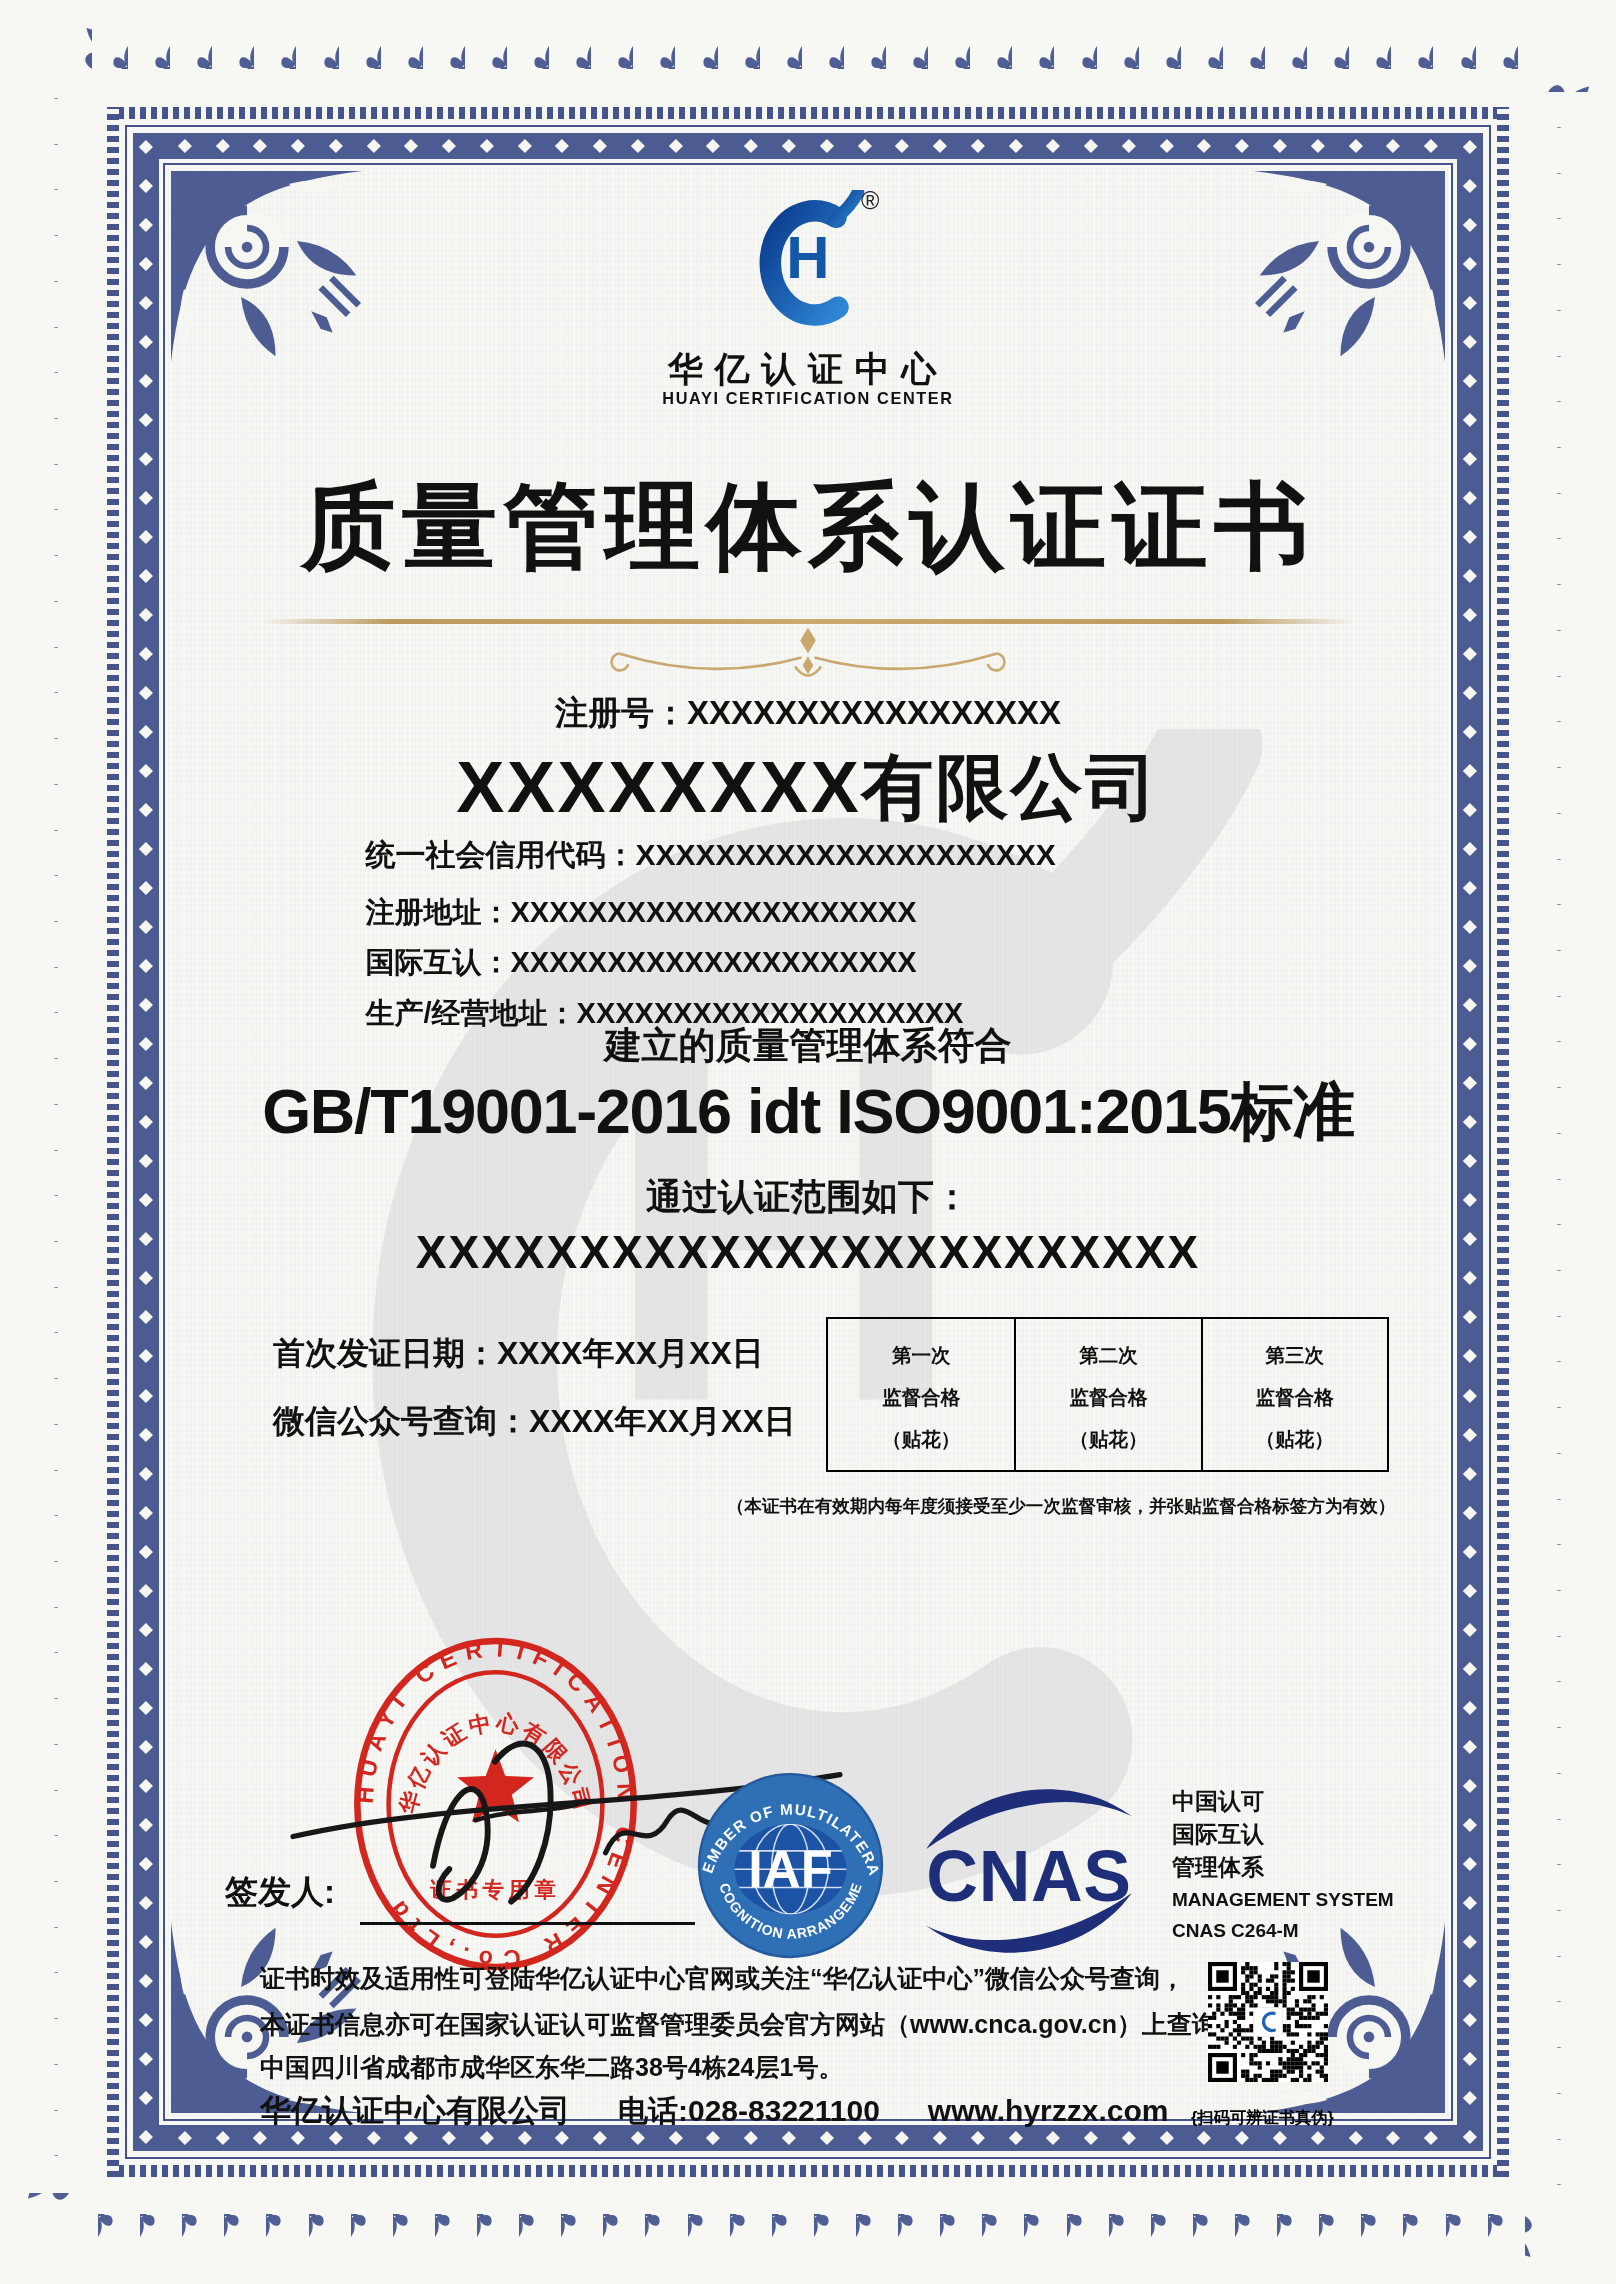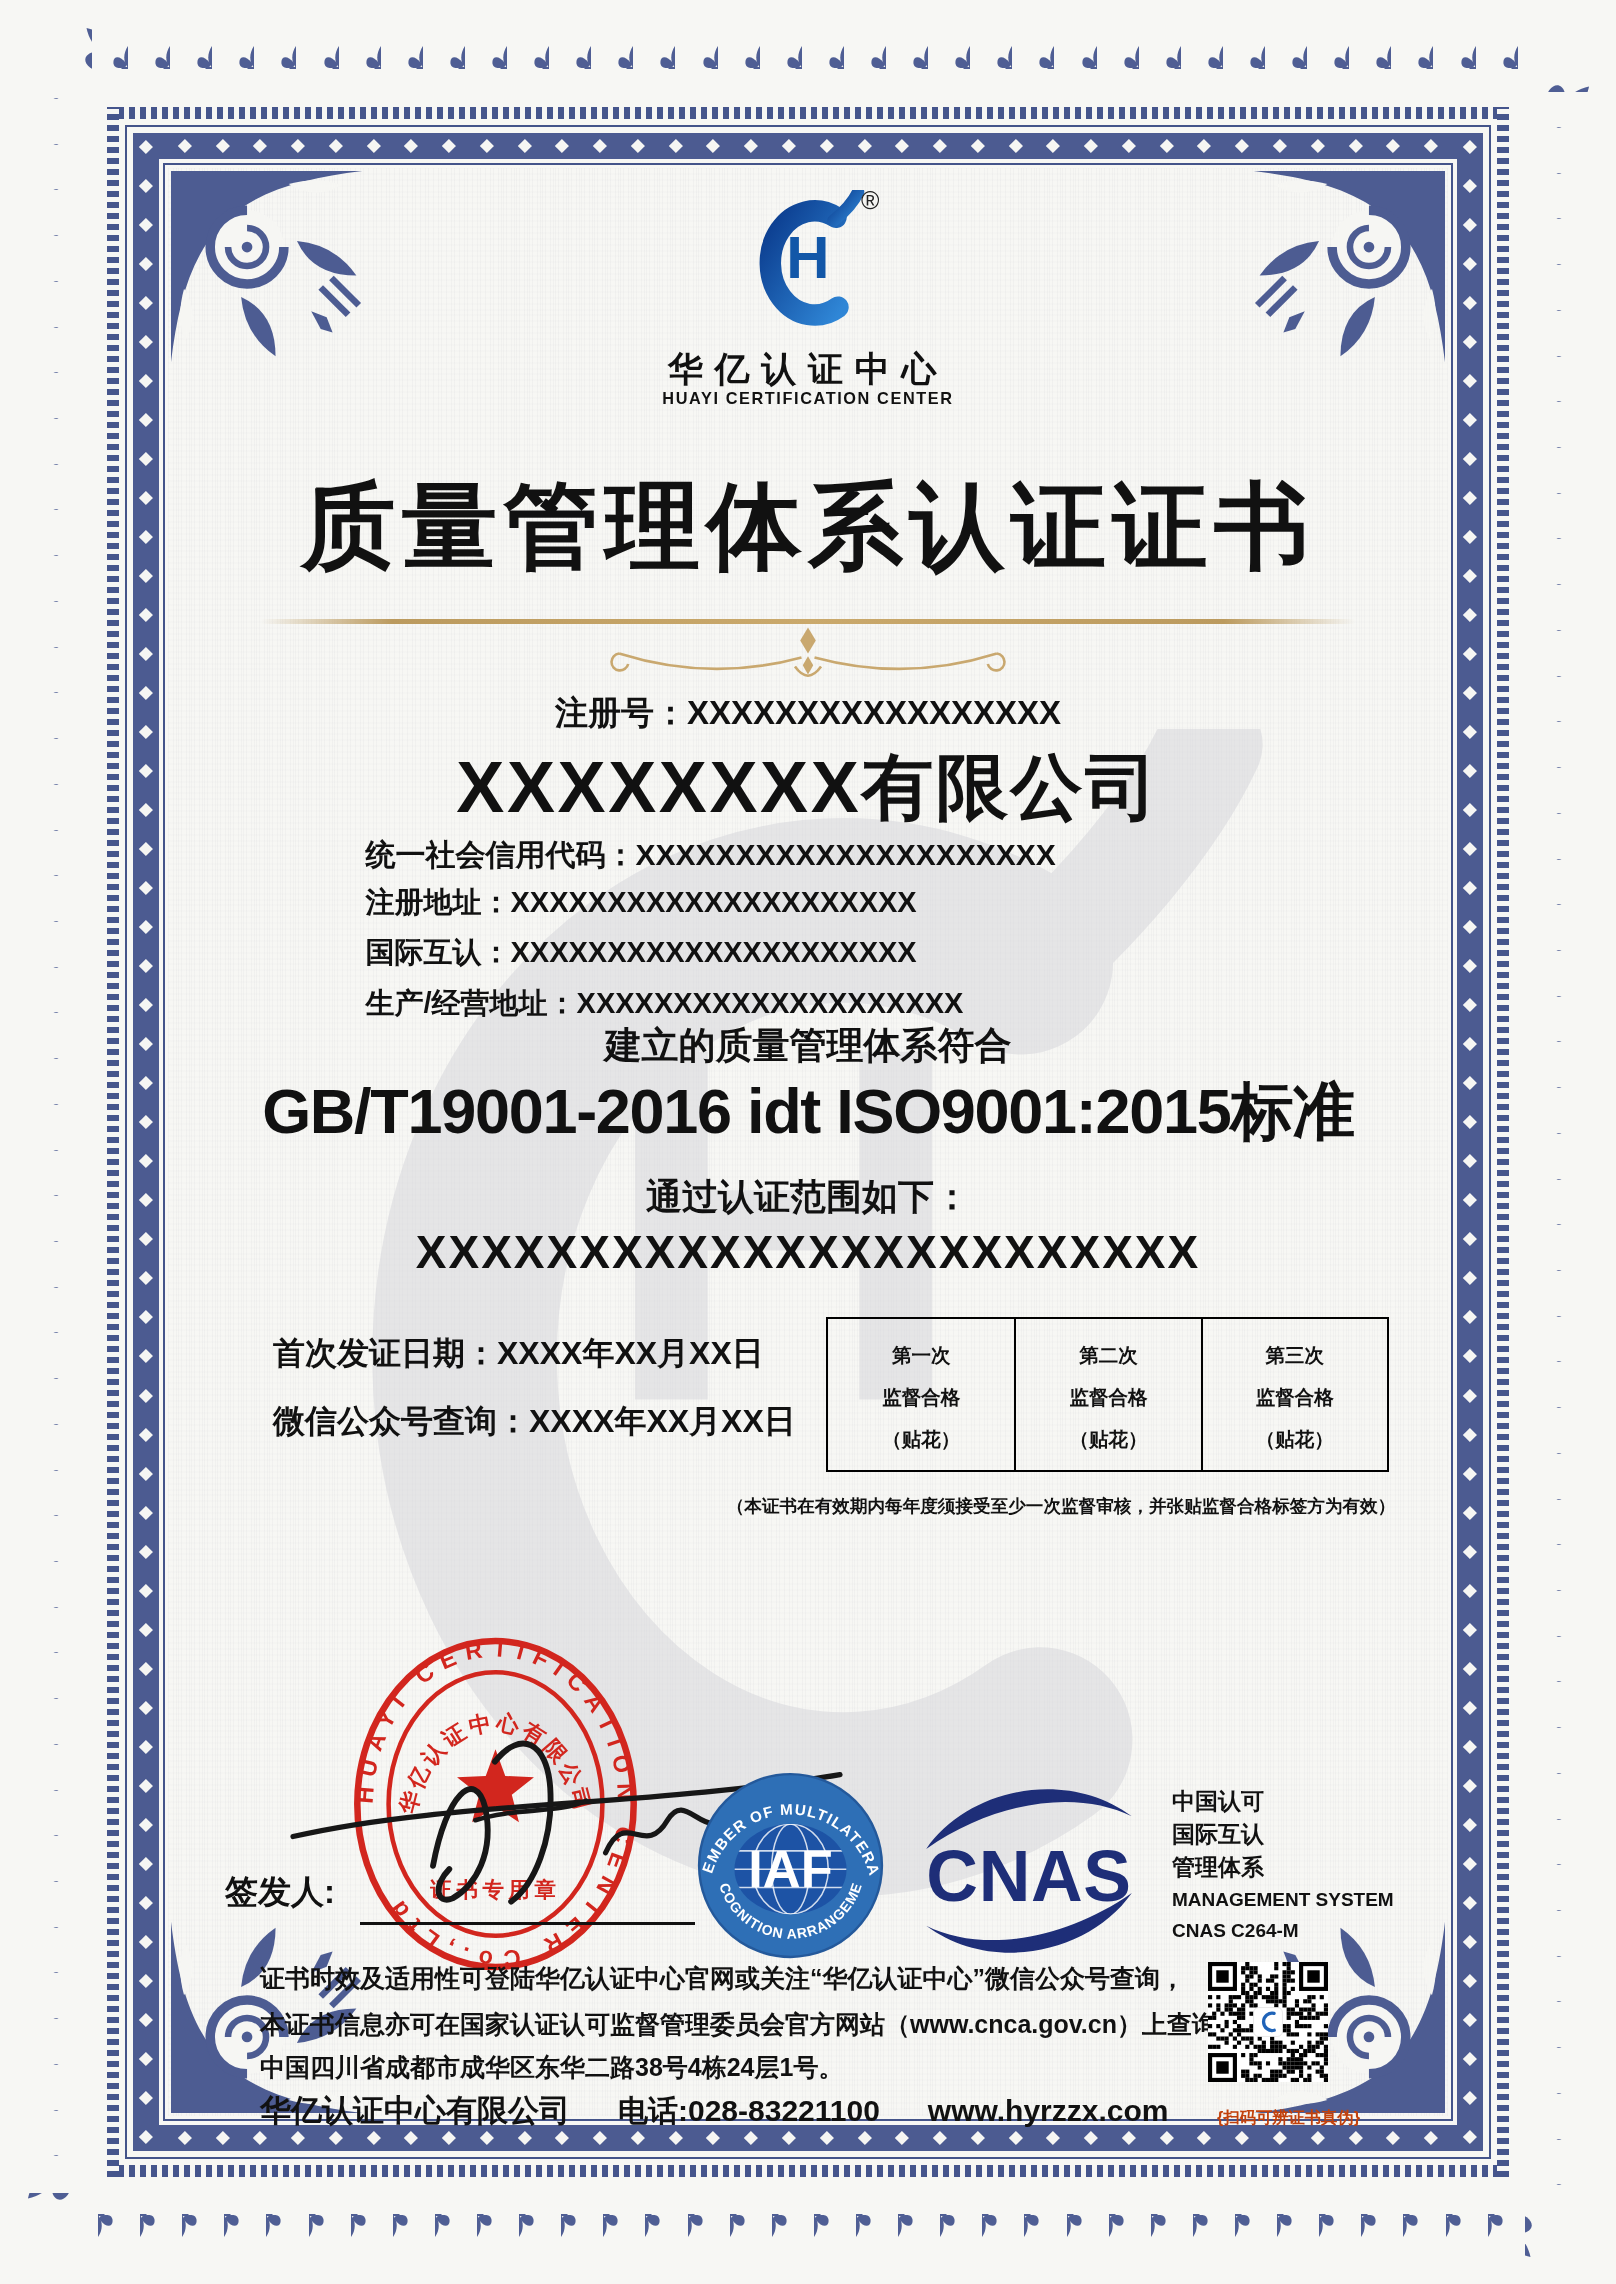--- a/index.html
+++ b/index.html
@@ -27,21 +27,21 @@
   .corner{position:absolute;width:202px;height:202px;}
   
   .logo-cn{top:346px;font-size:35px;font-weight:900;letter-spacing:11.7px;}
   .logo-en{top:389px;font-size:16.3px;font-weight:700;letter-spacing:1.6px;}
   .title{top:464px;font-size:95px;font-weight:900;letter-spacing:6.5px;}
   .goldline{left:261px;top:619px;width:1094px;height:4.6px;
     background:linear-gradient(90deg,rgba(190,160,100,0),#bb9a5e 12%,#caa96c 50%,#bb9a5e 88%,rgba(190,160,100,0));}
   .regno{top:691px;font-size:33px;font-weight:700;}
   .company{top:740px;font-size:72px;font-weight:900;letter-spacing:2.6px;}
   .infoblock{position:absolute;left:50%;transform:translateX(-50%);width:885px;top:835px;}
-  .credit{font-size:30px;font-weight:800;margin-bottom:7px;white-space:nowrap;}
+  .credit{font-size:30px;font-weight:800;margin-bottom:17px;white-space:nowrap;}
   .addr{font-size:29px;font-weight:700;margin-bottom:10.4px;white-space:nowrap;}
   .conform{top:1021px;font-size:37px;font-weight:800;}
   .standard{top:1069px;font-size:63px;font-weight:900;letter-spacing:-1.3px;text-align:center;}
   .scopelab{top:1173px;font-size:36px;font-weight:800;}
   .scopeval{top:1225px;font-size:46px;font-weight:700;letter-spacing:2px;}
   .dateline{left:273px;font-size:32px;font-weight:800;}
   .suptable{left:826px;top:1317px;width:559px;height:151px;border:2px solid #000;
     display:grid;grid-template-columns:1fr 1fr 1fr;}
   .supcell{border-left:2px solid #000;text-align:center;padding-top:23px;}
   .supcell:first-child{border-left:none;}
@@ -50,21 +50,21 @@
   .issuer{left:225px;top:1870px;font-size:33px;font-weight:700;}
   .sigline{left:360px;top:1922px;width:335px;height:2.6px;background:#111;}
   .accr{left:1172px;top:1785px;position:absolute;}
   .accr .cn{font-size:23px;font-weight:800;line-height:33px;}
   .accr .en{font-size:19px;font-weight:800;line-height:31px;}
   .foot{left:260px;font-size:25px;font-weight:600;}
   .foot3{left:260px;font-size:25px;font-weight:600;}
   .comprow{left:260px;top:2090px;display:flex;gap:48px;align-items:baseline;position:absolute;}
   .comprow .c1{font-size:31px;font-weight:800;}
   .comprow .c2{font-size:30px;font-weight:800;}
-  .qrcap{left:1165px;top:2107px;width:195px;text-align:right;font-size:16.3px;font-weight:600;color:#c2410c;position:absolute;}
+  .qrcap{left:1165px;top:2107px;width:195px;text-align:center;font-size:16.3px;font-weight:600;color:#000000;position:absolute;}
 </style>
 </head>
 <body>
 
 <div class="cert">
 
   <svg width="0" height="0" style="position:absolute">
     <defs>
       <symbol id="fleur" viewBox="-30 -46 60 94">
         <g fill="#4f5e94">

